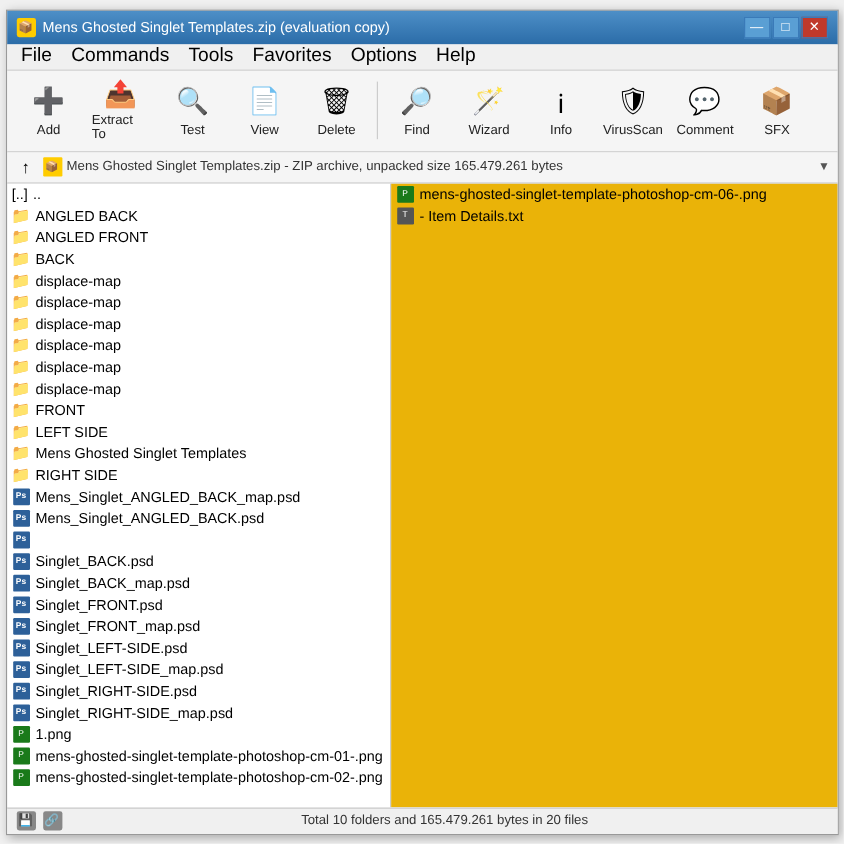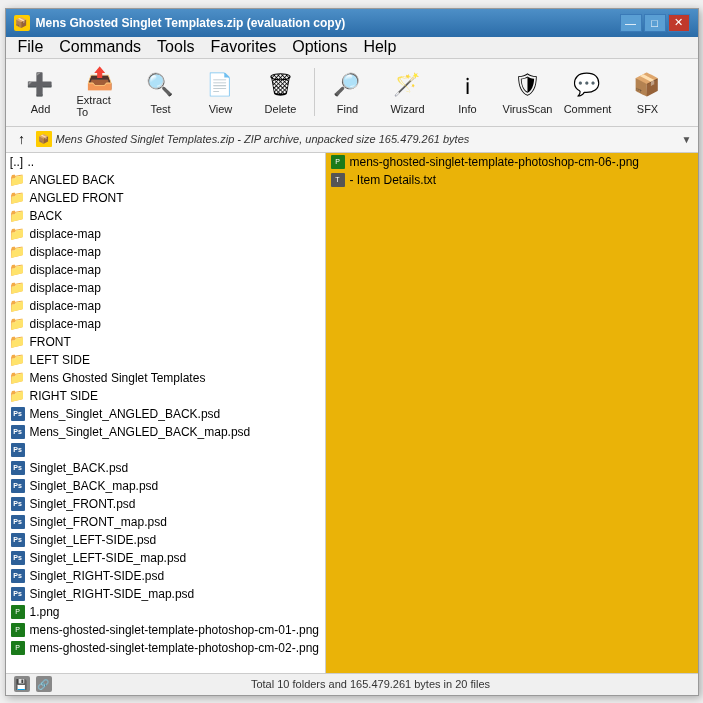--- a/index.html
+++ b/index.html
@@ -42,21 +42,21 @@
       height: 16px;
       background: #ffcc00;
       border-radius: 2px;
       display: flex;
       align-items: center;
       justify-content: center;
       font-size: 10px;
     }
     .title-text {
       font-size: 12px;
-      font-weight: bold;
+      font-weight: normal;
     }
     .title-controls {
       display: flex;
       gap: 2px;
     }
     .title-btn {
       width: 22px;
       height: 18px;
       background: #5a9fd4;
       border: 1px solid #3a7ab8;
@@ -153,21 +153,20 @@
       display: inline-block;
       font-size: 9px;
       display: flex;
       align-items: center;
       justify-content: center;
     }
     .address-text {
       flex: 1;
       font-size: 11px;
       color: #333;
-      font-style: italic;
     }
     .address-drop {
       font-size: 10px;
       color: #555;
       cursor: pointer;
     }
 
     .main-area {
       flex: 1;
       display: flex;
@@ -448,27 +447,27 @@
         <div class="file-item">
           <div class="file-icon">
             <span style="font-size:13px;">📁</span>
           </div>
           <span>RIGHT SIDE</span>
         </div>
         <div class="file-item">
           <div class="file-icon">
             <div class="psd-icon">Ps</div>
           </div>
+          <span>Mens_Singlet_ANGLED_BACK_map.psd</span>
+        </div>
+        <div class="file-item">
+          <div class="file-icon">
+            <div class="psd-icon">Ps</div>
+          </div>
           <span>Mens_Singlet_ANGLED_BACK.psd</span>
-        </div>
-        <div class="file-item">
-          <div class="file-icon">
-            <div class="psd-icon">Ps</div>
-          </div>
-          <span>Mens_Singlet_ANGLED_BACK_map.psd</span>
         </div>
         <div class="file-item">
           <div class="file-icon">
             <div class="psd-icon">Ps</div>
           </div>
         </div>
         <div class="file-item">
           <div class="file-icon">
             <div class="psd-icon">Ps</div>
           </div>

